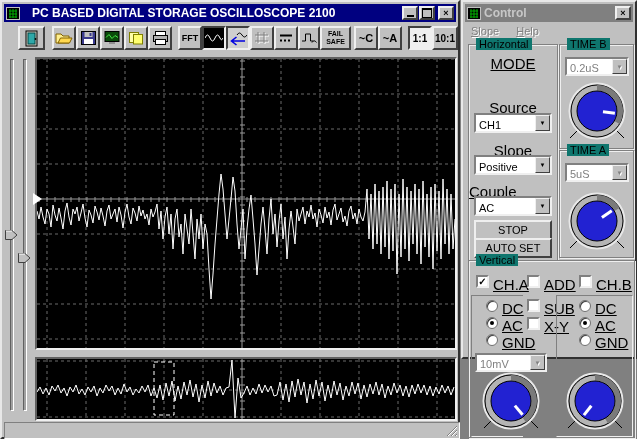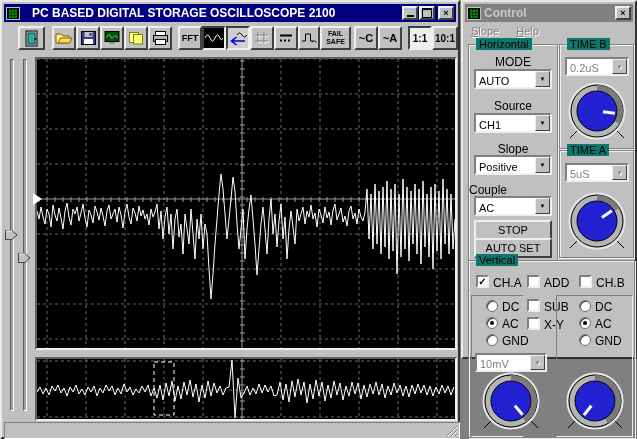--- a/index.html
+++ b/index.html
@@ -30,21 +30,21 @@
   .combo.disabled .combo-text{color:#808080;}
   .combo.disabled .combo-btn{color:#808080;text-shadow:1px 1px 0 #fff;}
   .pushbtn{position:absolute;height:20px;background:#c0c0c0;border:2px solid;border-color:#efefef #404040 #404040 #efefef;
     box-sizing:border-box;display:flex;align-items:center;justify-content:center;font-size:11px;}
   .checkbox{position:absolute;width:13px;height:13px;background:#fff;border:2px solid;border-color:#808080 #efefef #efefef #808080;
     box-sizing:border-box;font-size:10px;line-height:9px;text-align:center;font-weight:bold;}
   .checkbox.on::after{content:"\2713";}
   .radio{position:absolute;width:12px;height:12px;background:#fff;border:1px solid #707070;border-radius:50%;
     box-shadow:inset 1px 1px 0 #404040;box-sizing:border-box;}
   .radio.on::after{content:"";position:absolute;left:3px;top:3px;width:4px;height:4px;background:#000;border-radius:50%;}
-  .lbl{position:absolute;font-size:12px;white-space:nowrap;}
+  .lbl{position:absolute;font-size:15px;white-space:nowrap;text-decoration:underline;}
   .menu-item{display:inline-block;margin-right:14px;color:#808080;text-shadow:1px 1px 0 #fff;font-size:11px;}
   .menu-item::first-letter{text-decoration:underline;}
   .panel{position:absolute;border:1px solid;border-color:#808080 #efefef #efefef #808080;box-sizing:border-box;}
   svg{display:block;}
 </style>
 </head>
 <body>
 
 <div class="win" style="left:0;top:0;width:460px;height:439px;">
 
@@ -369,24 +369,20 @@
   </div>
 
   <div style="position:absolute;left:8px;top:23px;height:15px;">
     <span class="menu-item">Slope</span>
     <span class="menu-item">Help</span>
   </div>
 
   <div class="group" style="left:5px;top:42px;width:90px;height:217px;">
     <span class="legend">Horizontal</span>
     <span class="lbl" style="left:0;right:0;top:10px;text-align:center;">MODE</span>
-    <div class="combo" style="left:5px;top:24px;width:78px;">
-      <span class="combo-text">AUTO</span>
-      <span class="combo-btn">▼</span>
-    </div>
     <span class="lbl" style="left:0;right:0;top:54px;text-align:center;">Source</span>
     <div class="combo" style="left:5px;top:68px;width:78px;">
       <span class="combo-text">CH1</span>
       <span class="combo-btn">▼</span>
     </div>
     <span class="lbl" style="left:0;right:0;top:97px;text-align:center;">Slope</span>
     <div class="combo" style="left:5px;top:110px;width:78px;">
       <span class="combo-text">Positive</span>
       <span class="combo-btn">▼</span>
     </div>

